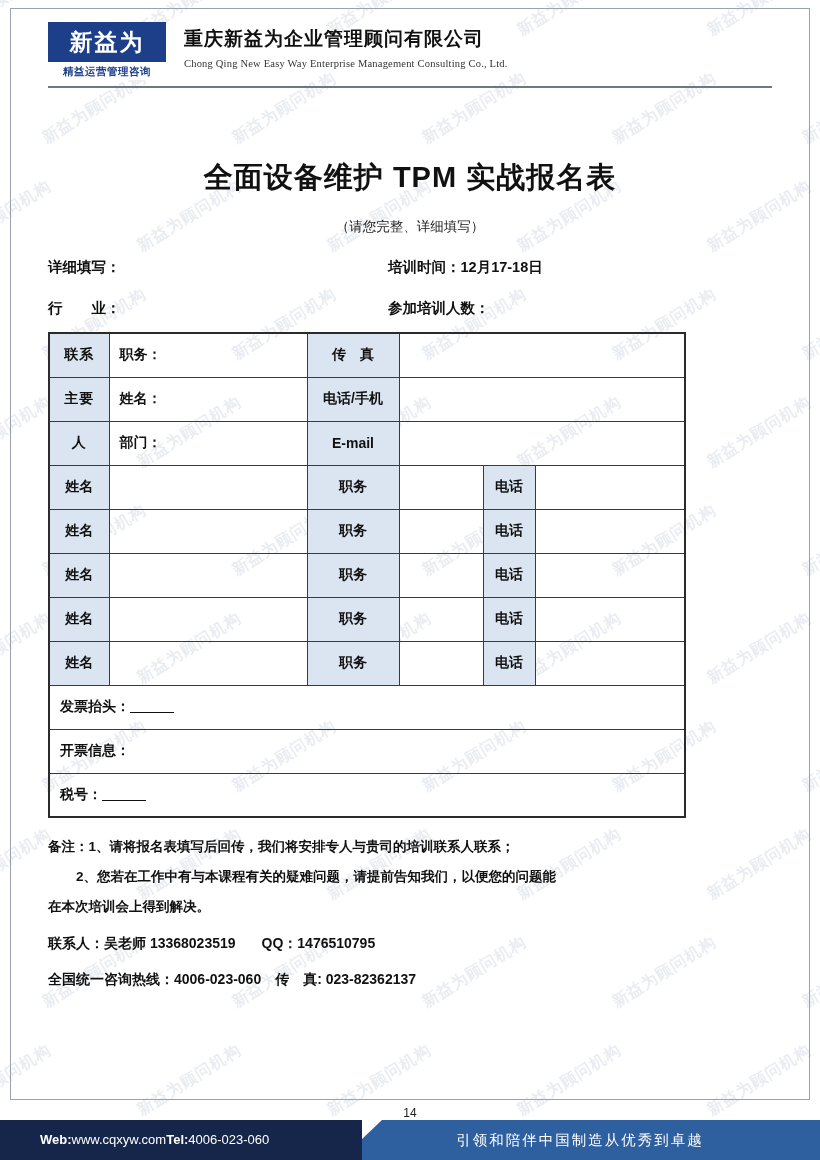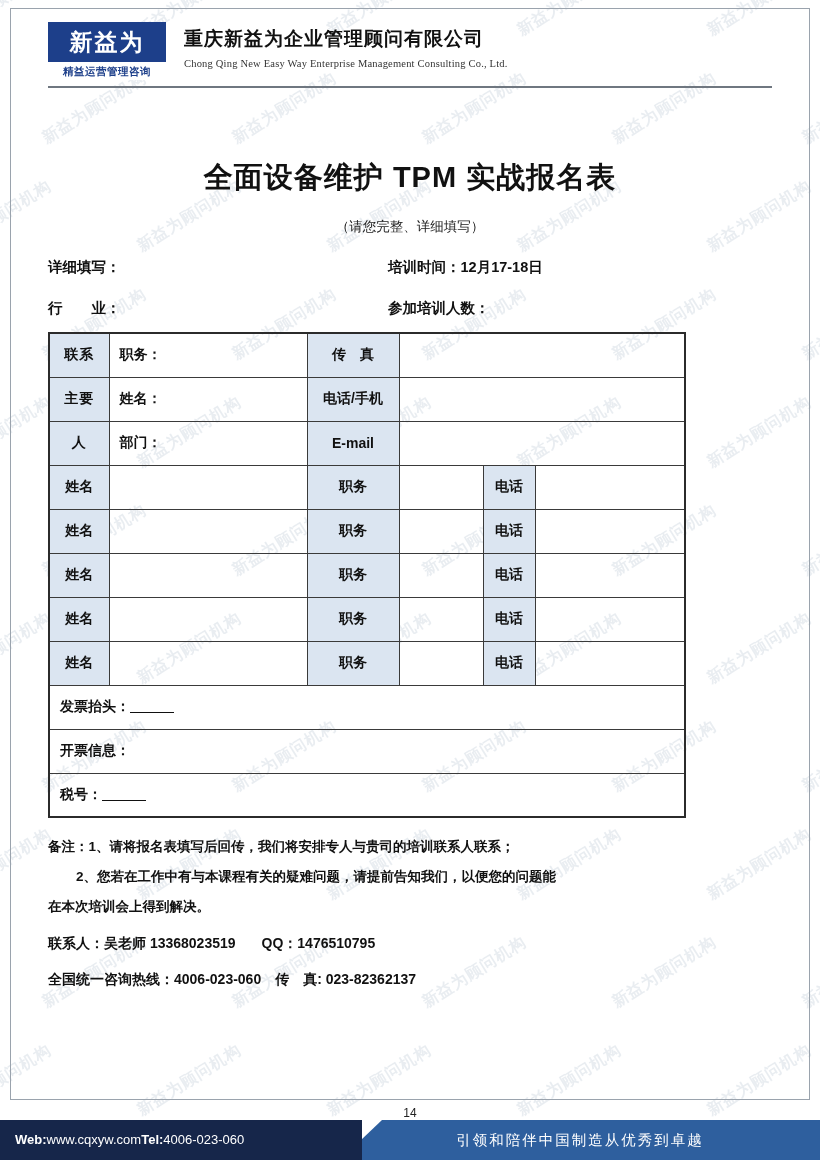--- a/index.html
+++ b/index.html
@@ -220,21 +220,21 @@
     z-index: 3;
   }
   .footer-left {
     position: absolute;
     left: 0; top: 0;
     width: 362px; height: 40px;
     background: #16264a;
     color: #ffffff;
     font-size: 13px;
     line-height: 40px;
-    padding-left: 15px;
+    padding-left: 40px;
     box-sizing: border-box;
   }
   .footer-left b { font-weight: bold; }
   .footer-right {
     position: absolute;
     left: 340px; top: 0;
     width: 480px; height: 40px;
     background: #2e5f9e;
     color: #ffffff;
     font-size: 14.5px;

